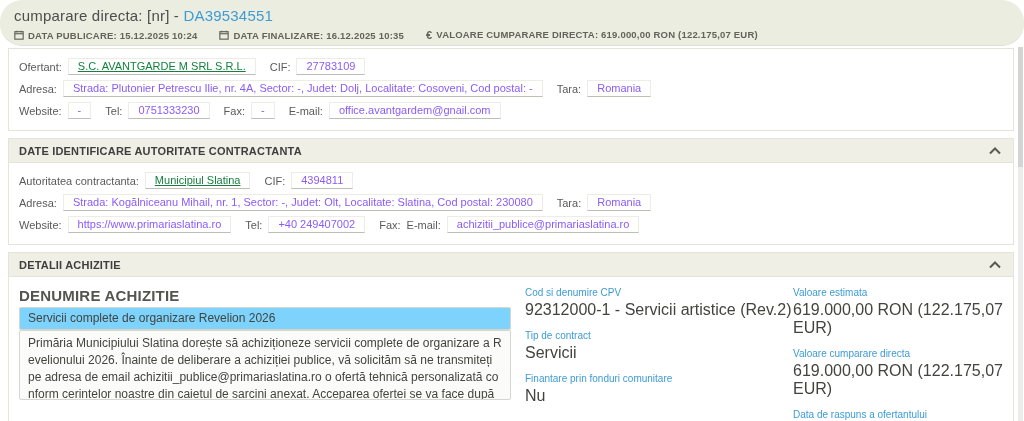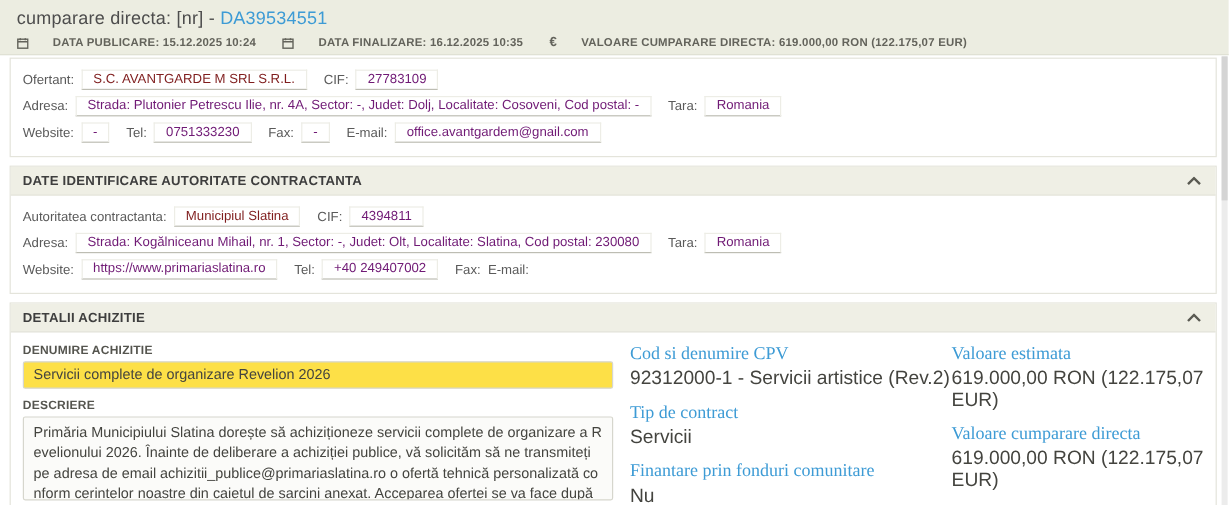--- a/index.html
+++ b/index.html
@@ -1,58 +1,58 @@
 <!DOCTYPE html>
 <html><head>
 <meta charset="utf-8">
 <style>
   * { margin:0; padding:0; box-sizing:border-box; }
   html,body { width:1024px; height:421px; overflow:hidden; background:#fff;
     font-family:"Liberation Sans","DejaVu Sans",sans-serif; }
 
   
-  .topbar { background:#ecede1; padding:7px 14px 9px 14px; height:46px; border-bottom:1px solid #e0e1d4; }
+  .topbar { background:#ecede1; padding:7px 14px 9px 14px; height:46px; border-bottom:1px solid #e0e1d4;border-radius:22px; }
   .title-line { font-size:15px; color:#4d4d4d; letter-spacing:.2px; }
   .title-line .proc-id { color:#3d9bd5; }
   .meta-row { display:flex; align-items:center; margin-top:5px; gap:22px; }
   .badge { background:#4cae4c; color:#fff; font-size:9px; font-weight:bold;
     padding:3px 11px 3px; border-radius:9px; letter-spacing:.4px; line-height:1; }
-  .meta-item { display:flex; align-items:flex-end; gap:20px; font-size:9.5px; font-weight:bold;
+  .meta-item { display:flex; align-items:flex-start; gap:4px; font-size:9.5px; font-weight:bold;
     color:#63635b; letter-spacing:.2px; }
   .meta-item .cal { width:10px; height:10px; color:#63635b; }
   .meta-item .euro { font-size:11px; font-weight:bold; color:#63635b; }
 
   
   .content { padding:2px 10px 0 8px; }
   .panel { border:1px solid #e4e4db; background:#fff; margin-bottom:7px; }
   .panel-header { background:#efefe5; border-bottom:1px solid #e4e4db; padding:6px 12px 5px 10px;
     font-size:11px; font-weight:bold; color:#3e3e3e; letter-spacing:.2px;
     display:flex; justify-content:space-between; align-items:center;gap:15px; }
   .chevron { width:12px; height:8px; color:#5a5a52; cursor:pointer; }
   .rows { padding:4px 10px 6px 10px; }
   .field-row { display:flex; align-items:center; margin:5px 0; font-size:11px; color:#5a5a5a; flex-wrap:nowrap; white-space:nowrap; }
   .field-row .lbl { margin-right:6px; }
   .vbox { border:1px solid #ededE6; border-bottom:1px solid #bdbdb3; padding:1px 9px 2px 9px;
-    color:#701a75; margin-right:14px; }
-  .vbox.link { color:#7f1d1d; cursor:pointer; }
+    color:#8b5cf6; margin-right:14px; }
+  .vbox.link { color:#15803d; text-decoration:underline; cursor:pointer; }
 
   
   .detail-grid { display:flex; padding:4px 10px 10px 10px; }
   .col-left { width:492px; flex:none; }
   .col-mid { width:282px; flex:none; padding-left:14px; padding-top:6px; }
   .col-right { flex:1; padding-top:6px; }
-  .f-label { font-size:10px; font-weight:bold; color:#55554f; margin:9px 0 3px 0; letter-spacing:.2px; }
+  .f-label { font-size:15px; font-weight:bold; color:#55554f; margin:9px 0 3px 0; letter-spacing:.2px; }
   .f-label:first-child { margin-top:6px; }
-  .f-input { border:1px solid #d6d6cd; background:#fde047; border-radius:2px;
+  .f-input { border:1px solid #d6d6cd; background:#7dd3fc; border-radius:2px;
     padding:3px 8px 4px 8px; font-size:12px; color:#44443f; }
   .f-textarea { border:1px solid #d6d6cd; background:#fbfbf9; border-radius:2px;
     padding:4px 8px; font-size:12px; color:#44443f; line-height:17px; height:70px;
     word-break:break-all; overflow:hidden; }
   .info-item { margin-bottom:11px; }
-  .info-label { color:#3d9bd5; font-size:15px; margin-bottom:3px; cursor:pointer;font-family:Liberation Serif, serif; }
+  .info-label { color:#3d9bd5; font-size:10px; margin-bottom:3px; cursor:pointer; }
   .info-value { color:#44443f; font-size:16px; }
 
   
   .scroll-track { position:absolute; top:47px; right:1px; bottom:0; width:5px; background:#ececec; }
   .scroll-thumb { position:absolute; top:0; left:0; width:5px; height:120px; background:#d4d4d4; }
 </style>
 </head>
 <body>
 
 <div class="topbar">
@@ -134,36 +134,36 @@
         <span class="lbl">Tara:</span>
         <span class="vbox">Romania</span>
       </div>
       <div class="field-row">
         <span class="lbl">Website:</span>
         <span class="vbox">https://www.primariaslatina.ro</span>
         <span class="lbl">Tel:</span>
         <span class="vbox">+40 249407002</span>
         <span class="lbl">Fax:</span>
         <span class="lbl">E-mail:</span>
+        <span class="vbox">achizitii_publice@primariaslatina.ro</span>
       </div>
     </div>
   </div>
 
   <div class="panel" style="min-height:200px;">
     <div class="panel-header">
       <span>DETALII ACHIZITIE</span>
       <svg class="chevron" viewBox="0 0 12 8" fill="none" stroke="currentColor" stroke-width="2">
           <polyline points="1,6.5 6,1.5 11,6.5"></polyline>
         </svg>
     </div>
     <div class="detail-grid">
       <div class="col-left">
         <div class="f-label">DENUMIRE ACHIZITIE</div>
         <div class="f-input">Servicii complete de organizare Revelion 2026</div>
-        <div class="f-label">DESCRIERE</div>
         <div class="f-textarea"><span>Primăria Municipiului Slatina dorește să achiziționeze servicii complete de organizare a Revelionului 2026. Înainte de deliberare a achiziției publice, vă solicităm să ne transmiteți pe adresa de email achizitii_publice@primariaslatina.ro o ofertă tehnică personalizată conform cerintelor noastre din caietul de sarcini anexat. Acceparea ofertei se va face după verificarea conformității ofertei cu cerințele din caietul de sarcini. </span></div>
 
       </div>
       <div class="col-mid">
         <div class="info-item">
           <div class="info-label">Cod si denumire CPV</div>
           <div class="info-value">92312000-1 - Servicii artistice (Rev.2)</div>
         </div>
         <div class="info-item">
           <div class="info-label">Tip de contract</div>

